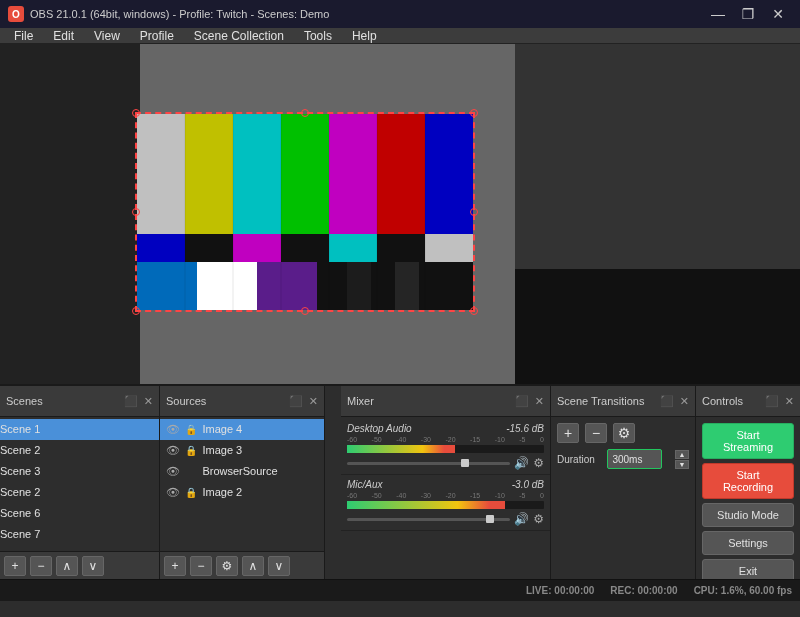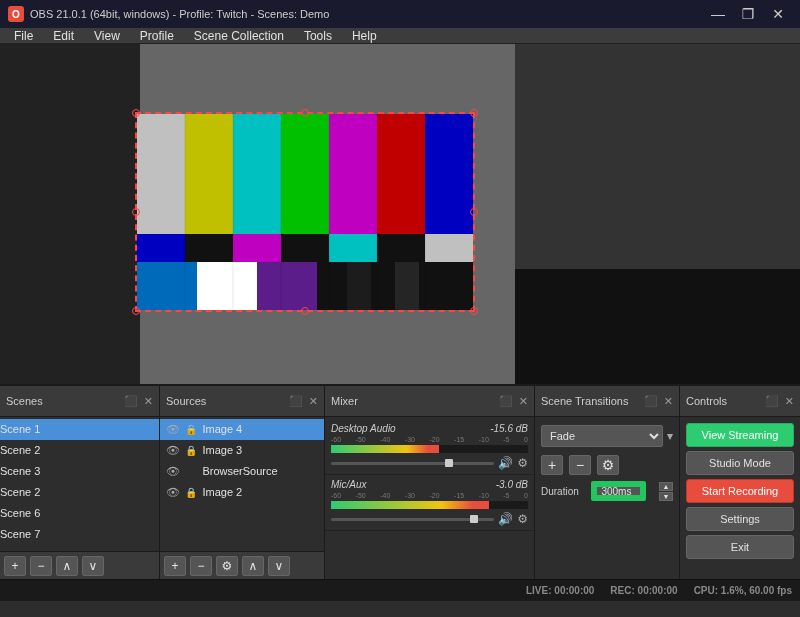--- a/index.html
+++ b/index.html
@@ -156,21 +156,21 @@
       cursor: pointer;
       color: #e0e0e0;
       font-size: 11px;
       line-height: 17px;
     }
     .source-item.active { background: #4a90d9; }
     .eye-icon { color: #aaa; font-size: 11px; }
     .lock-icon { color: #aaa; font-size: 10px; }
 
     
-    .mixer-panel { width: 210px; }
+    .mixer-panel { width: 210px; margin-left: 16px; }
     .mixer-track {
       padding: 4px 6px;
       border-bottom: 1px solid #222;
     }
     .mixer-track-header {
       display: flex;
       justify-content: space-between;
       align-items: center;
       margin-bottom: 2px;
       font-style: italic;
@@ -255,21 +255,21 @@
     .duration-row {
       display: flex;
       align-items: center;
       padding: 2px 6px;
       gap: 4px;
       justify-content: space-between;
     }
     .duration-label { font-size: 10px; color: #ccc; }
     .duration-input {
       background: #555;
-      border: 6px solid #22c55e;
+      border: 1px solid #22c55e;
       color: #e0e0e0;
       font-size: 10px;
       padding: 1px 4px;
       border-radius: 2px;
       width: 55px;
       height: 20px;
     }
     .duration-spinner {
       display: flex;
       flex-direction: column;
@@ -543,29 +543,20 @@
 
   <div class="panel transitions-panel">
     <div class="panel-header">
       <span>Scene Transitions</span>
       <div class="panel-header-icons">
         <span>⬛</span>
         <span>✕</span>
       </div>
     </div>
     <div class="panel-content">
-      <div class="transition-select">
-        <select class="select-box">
-          <option>Fade</option>
-          <option>Cut</option>
-          <option>Swipe</option>
-          <option>Slide</option>
-        </select>
-        <span style="color:#aaa;font-size:12px;">▾</span>
-      </div>
       <div class="transition-controls">
         <div class="trans-btn">+</div>
         <div class="trans-btn">−</div>
         <div class="trans-btn">⚙</div>
       </div>
       <div class="duration-row">
         <span class="duration-label">Duration</span>
         <input class="duration-input" type="text" value="300ms" style="">
         <div class="duration-spinner">
           <div class="spinner-btn">▲</div>
@@ -577,23 +568,23 @@
 
   <div class="panel controls-panel" style="border-right:none;">
     <div class="panel-header">
       <span>Controls</span>
       <div class="panel-header-icons">
         <span>⬛</span>
         <span>✕</span>
       </div>
     </div>
     <div class="panel-content">
-      <button class="control-btn streaming">View Streaming</button>
+      <button class="control-btn streaming">Start Streaming</button>
+      <button class="control-btn recording">Start Recording</button>
       <button class="control-btn">Studio Mode</button>
-      <button class="control-btn recording">Start Recording</button>
       <button class="control-btn">Settings</button>
       <button class="control-btn">Exit</button>
     </div>
   </div>
 
 </div>
 
 <div class="status-bar">
   <span>LIVE: 00:00:00</span>
   <span>REC: 00:00:00</span>

